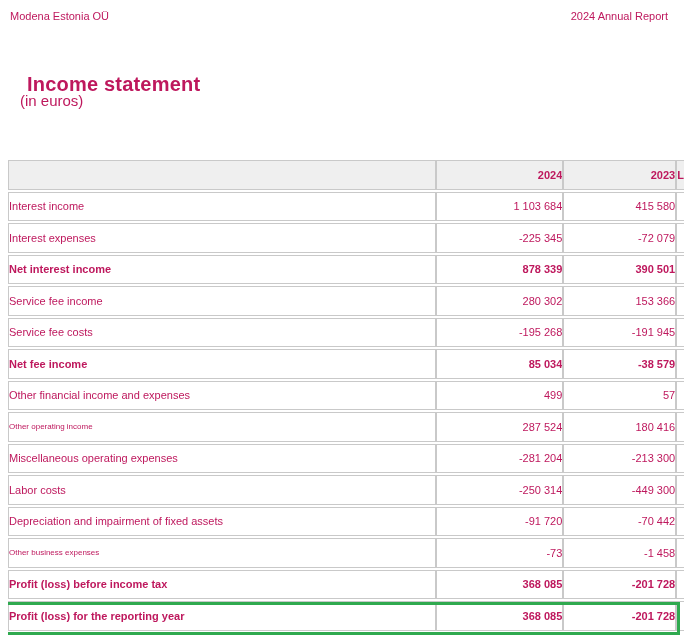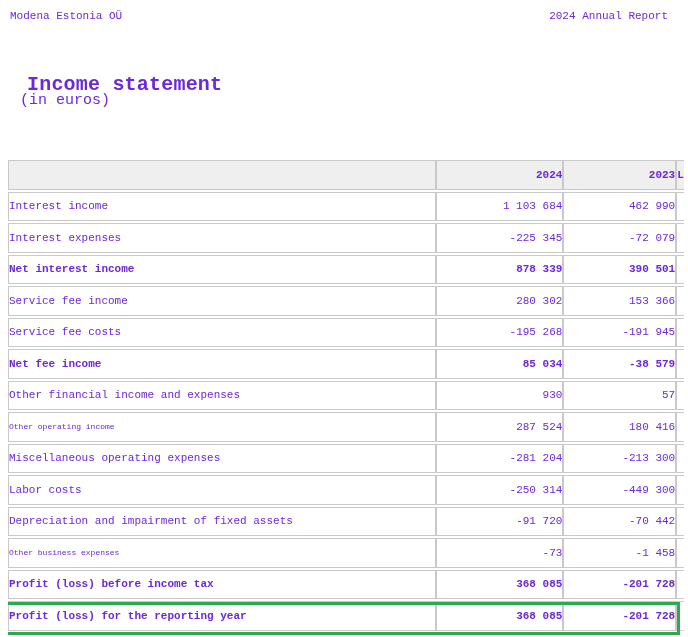--- a/index.html
+++ b/index.html
@@ -2,22 +2,22 @@
 <html><head>
 <meta charset="utf-8">
 <style>
   html, body { margin: 0; padding: 0; background: #ffffff; }
   .page {
     position: relative;
     width: 688px;
     height: 637px;
     background: #ffffff;
     overflow: hidden;
-    font-family: Liberation Mono, monospace;
-    color: #6d28d9;
+    font-family: Liberation Sans, sans-serif;
+    color: #be185d;
   }
   .doc-header {
     position: absolute;
     top: 10px;
     left: 10px;
     right: 20px;
     display: flex;
     justify-content: space-between;
     font-size: 11px;
     line-height: 13px;
@@ -113,21 +113,21 @@
           <th class="h-blank"></th>
           <th class="h-2024">2024</th>
           <th class="h-2023">2023</th>
           <th class="h-notes">Lis</th>
         </tr>
       </thead>
       <tbody id="rows-body">
           <tr>
             <td class="label-cell">Interest income</td>
             <td class="num-2024">1 103 684</td>
-            <td class="num-2023">462 990</td>
+            <td class="num-2023">415 580</td>
             <td></td>
           </tr>
           <tr>
             <td class="label-cell">Interest expenses</td>
             <td class="num-2024">-225 345</td>
             <td class="num-2023">-72 079</td>
             <td></td>
           </tr>
           <tr class="row-bold">
             <td class="label-cell">Net interest income</td>
@@ -148,21 +148,21 @@
             <td></td>
           </tr>
           <tr class="row-bold">
             <td class="label-cell">Net fee income</td>
             <td class="num-2024">85 034</td>
             <td class="num-2023">-38 579</td>
             <td></td>
           </tr>
           <tr>
             <td class="label-cell">Other financial income and expenses</td>
-            <td class="num-2024">930</td>
+            <td class="num-2024">499</td>
             <td class="num-2023">57</td>
             <td></td>
           </tr>
           <tr class="row-small">
             <td class="label-cell">Other operating income</td>
             <td class="num-2024">287 524</td>
             <td class="num-2023">180 416</td>
             <td></td>
           </tr>
           <tr>

